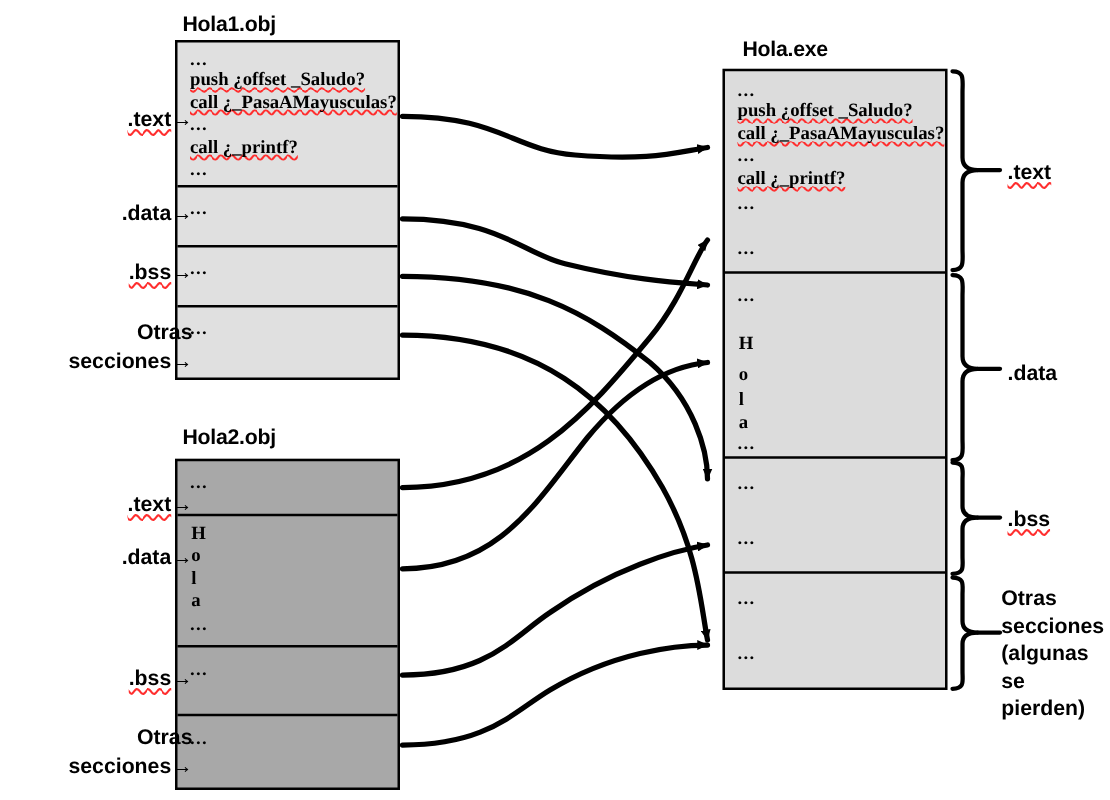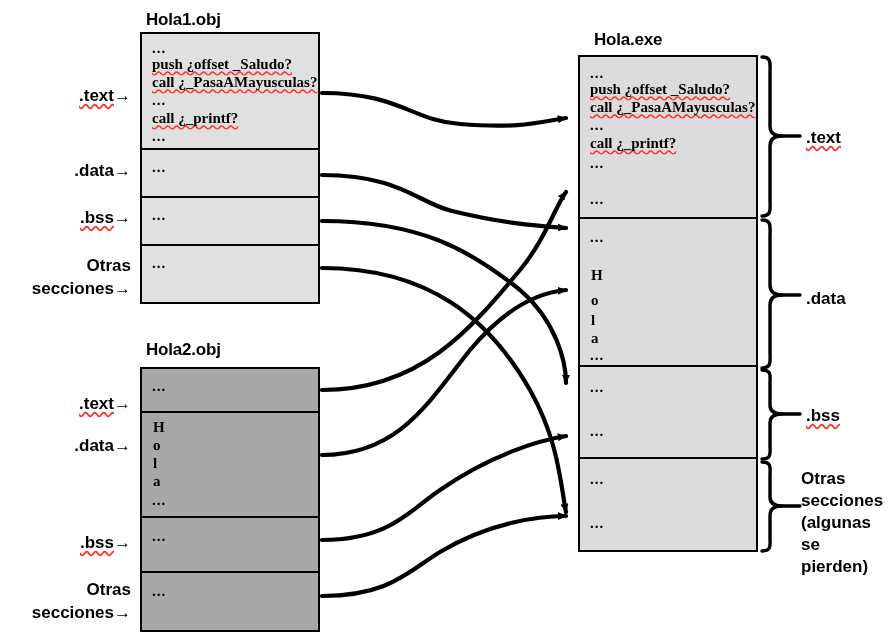--- a/index.html
+++ b/index.html
@@ -78,20 +78,21 @@
 
   
   .slabel{
     position:absolute;
     font-family:"Liberation Sans", sans-serif;
     font-weight:bold;
     font-size:17px;
     color:#000;
     white-space:nowrap;
     text-align:right;
+    padding-left:23px;
   }
   .slabel .u{
     text-decoration:underline;
     text-decoration-color:#ff2f2f;
     text-decoration-style:wavy;
     text-decoration-skip-ink:none;
     text-underline-offset:2px;
   }
   .slabel .arr{font-weight:normal;font-size:17px;}
 

